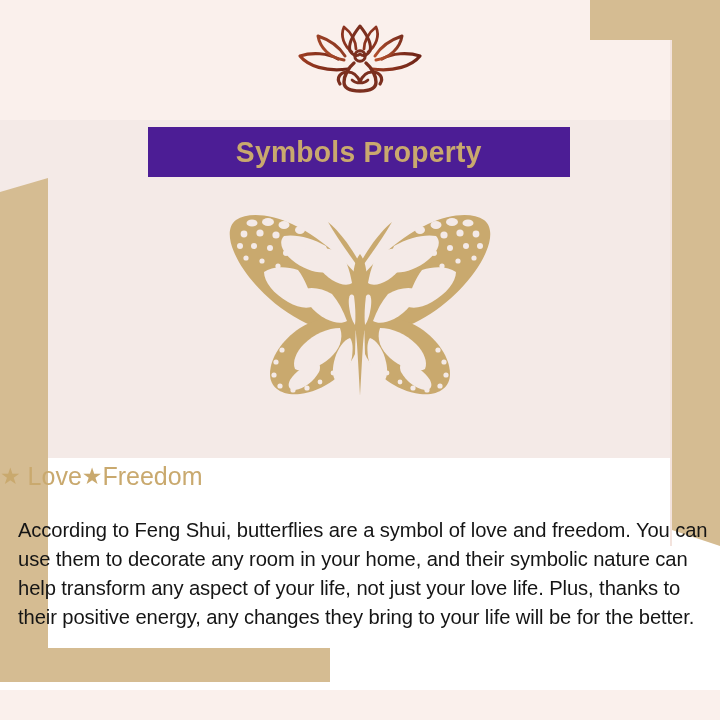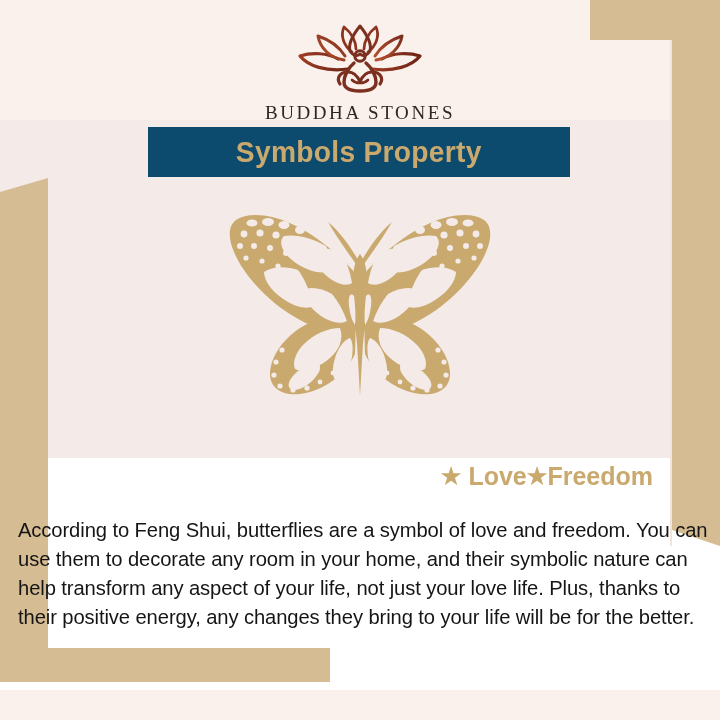--- a/index.html
+++ b/index.html
@@ -124,21 +124,21 @@
     font-weight: 400;
   }
 
   
   .title-banner {
     position: absolute;
     left: 148px;
     top: 127px;
     width: 422px;
     height: 50px;
-    background: #0c4a6e;
+    background: #4c1d95;
     display: flex;
     align-items: center;
     justify-content: center;
   }
   .title-banner-text {
     font-family: "Liberation Sans Narrow", "Liberation Sans", sans-serif;
     font-size: 30px;
     font-weight: 700;
     color: #c9a96e;
     letter-spacing: 0.3px;
@@ -182,24 +182,24 @@
     letter-spacing: 0.2px;
     transform: scaleX(0.95);
   }
 
   
   .subheading {
     position: absolute;
     left: 0;
     top: 462px;
     width: 653px;
-    text-align: right;
+    text-align: left;
     font-family: "Liberation Sans Narrow", "Liberation Sans", sans-serif;
     font-size: 25px;
-    font-weight: 700;
+    font-weight: 400;
     color: #c9a96e;
     letter-spacing: 0px;
   }
   .subheading .star {
     font-size: 23px;
     vertical-align: 1px;
   }
 
   .body-copy {
     position: absolute;
@@ -265,21 +265,20 @@
 
           <path d="M80 41 C74 46 70 54 70 60 C70 66 76 69 86 69 C96 69 102 66 102 60 C102 54 98 46 92 41" stroke="#7b2f1f" stroke-width="3.4" fill="none"></path>
 
           <path d="M66 62 C62 56 66 50 74 50 C80 50 84 55 86 60" stroke="#7b2f1f" stroke-width="3.2" fill="none"></path>
           <path d="M106 62 C110 56 106 50 98 50 C92 50 88 55 86 60" stroke="#7b2f1f" stroke-width="3.2" fill="none"></path>
 
           <path d="M78 58 C82 62 90 62 94 58" stroke="#7b2f1f" stroke-width="2.6" fill="none"></path>
         </g>
       </svg>
     </span>
-    <span class="brand-name">BUDDHA STONES</span>
   </div>
 
   <div class="title-banner">
     <span class="title-banner-text">Symbols Property</span>
   </div>
 
   <div class="artwork">
     <svg class="butterfly-svg" viewBox="0 0 320 206" xmlns="http://www.w3.org/2000/svg" aria-hidden="true">
       <g fill="#c9a96e">
 

